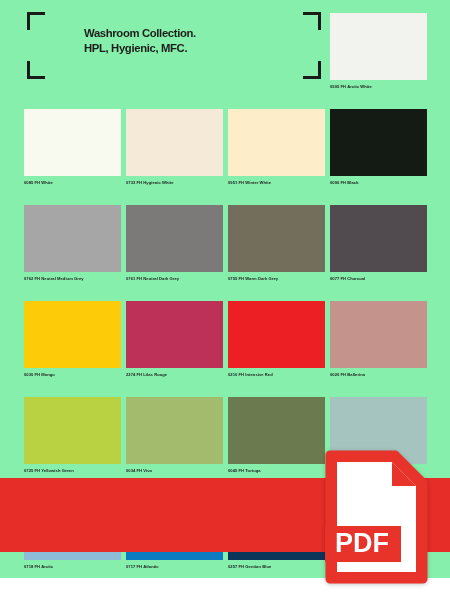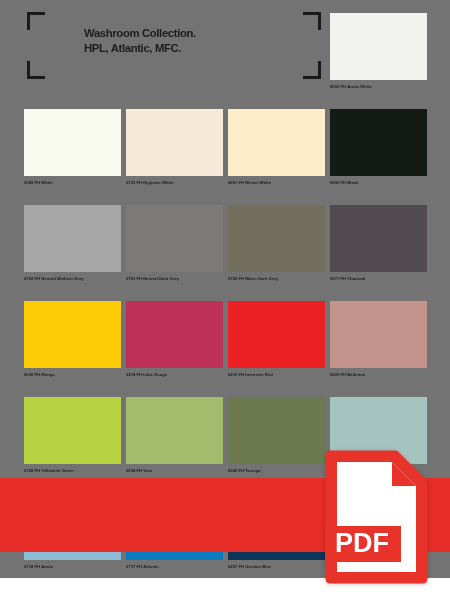--- a/index.html
+++ b/index.html
@@ -149,21 +149,21 @@
     left: 0;
     top: 578px;
     width: 450px;
     height: 22px;
     background: #ffffff;
   }
 </style>
 </head>
 <body>
 
-<div id="page" style="background: #737373;">
+<div id="page" style="background: #86efac;">
 
   <div class="header">
     <div class="crop-mark cm-tl">
       <i class="h"></i>
         <i class="v"></i>
     </div>
     <div class="crop-mark cm-tr">
       <i class="h"></i>
         <i class="v"></i>
     </div>
@@ -171,21 +171,21 @@
       <i class="h"></i>
         <i class="v"></i>
     </div>
     <div class="crop-mark cm-br">
       <i class="h"></i>
         <i class="v"></i>
     </div>
 
     <div class="title-block">
       <div class="title-line">Washroom Collection.</div>
-      <div class="title-line">HPL, Atlantic, MFC.</div>
+      <div class="title-line">HPL, Hygienic, MFC.</div>
     </div>
   </div>
 
   <div class="grid" id="swatch-grid">
       <div class="swatch row-0 col-3">
         <span class="chip" style="background: rgb(242, 242, 238);"></span>
         <div class="chip-label">0505 FH Arctic White</div>
       </div>
       <div class="swatch row-1 col-0">
         <span class="chip" style="background: rgb(248, 250, 240);"></span>

